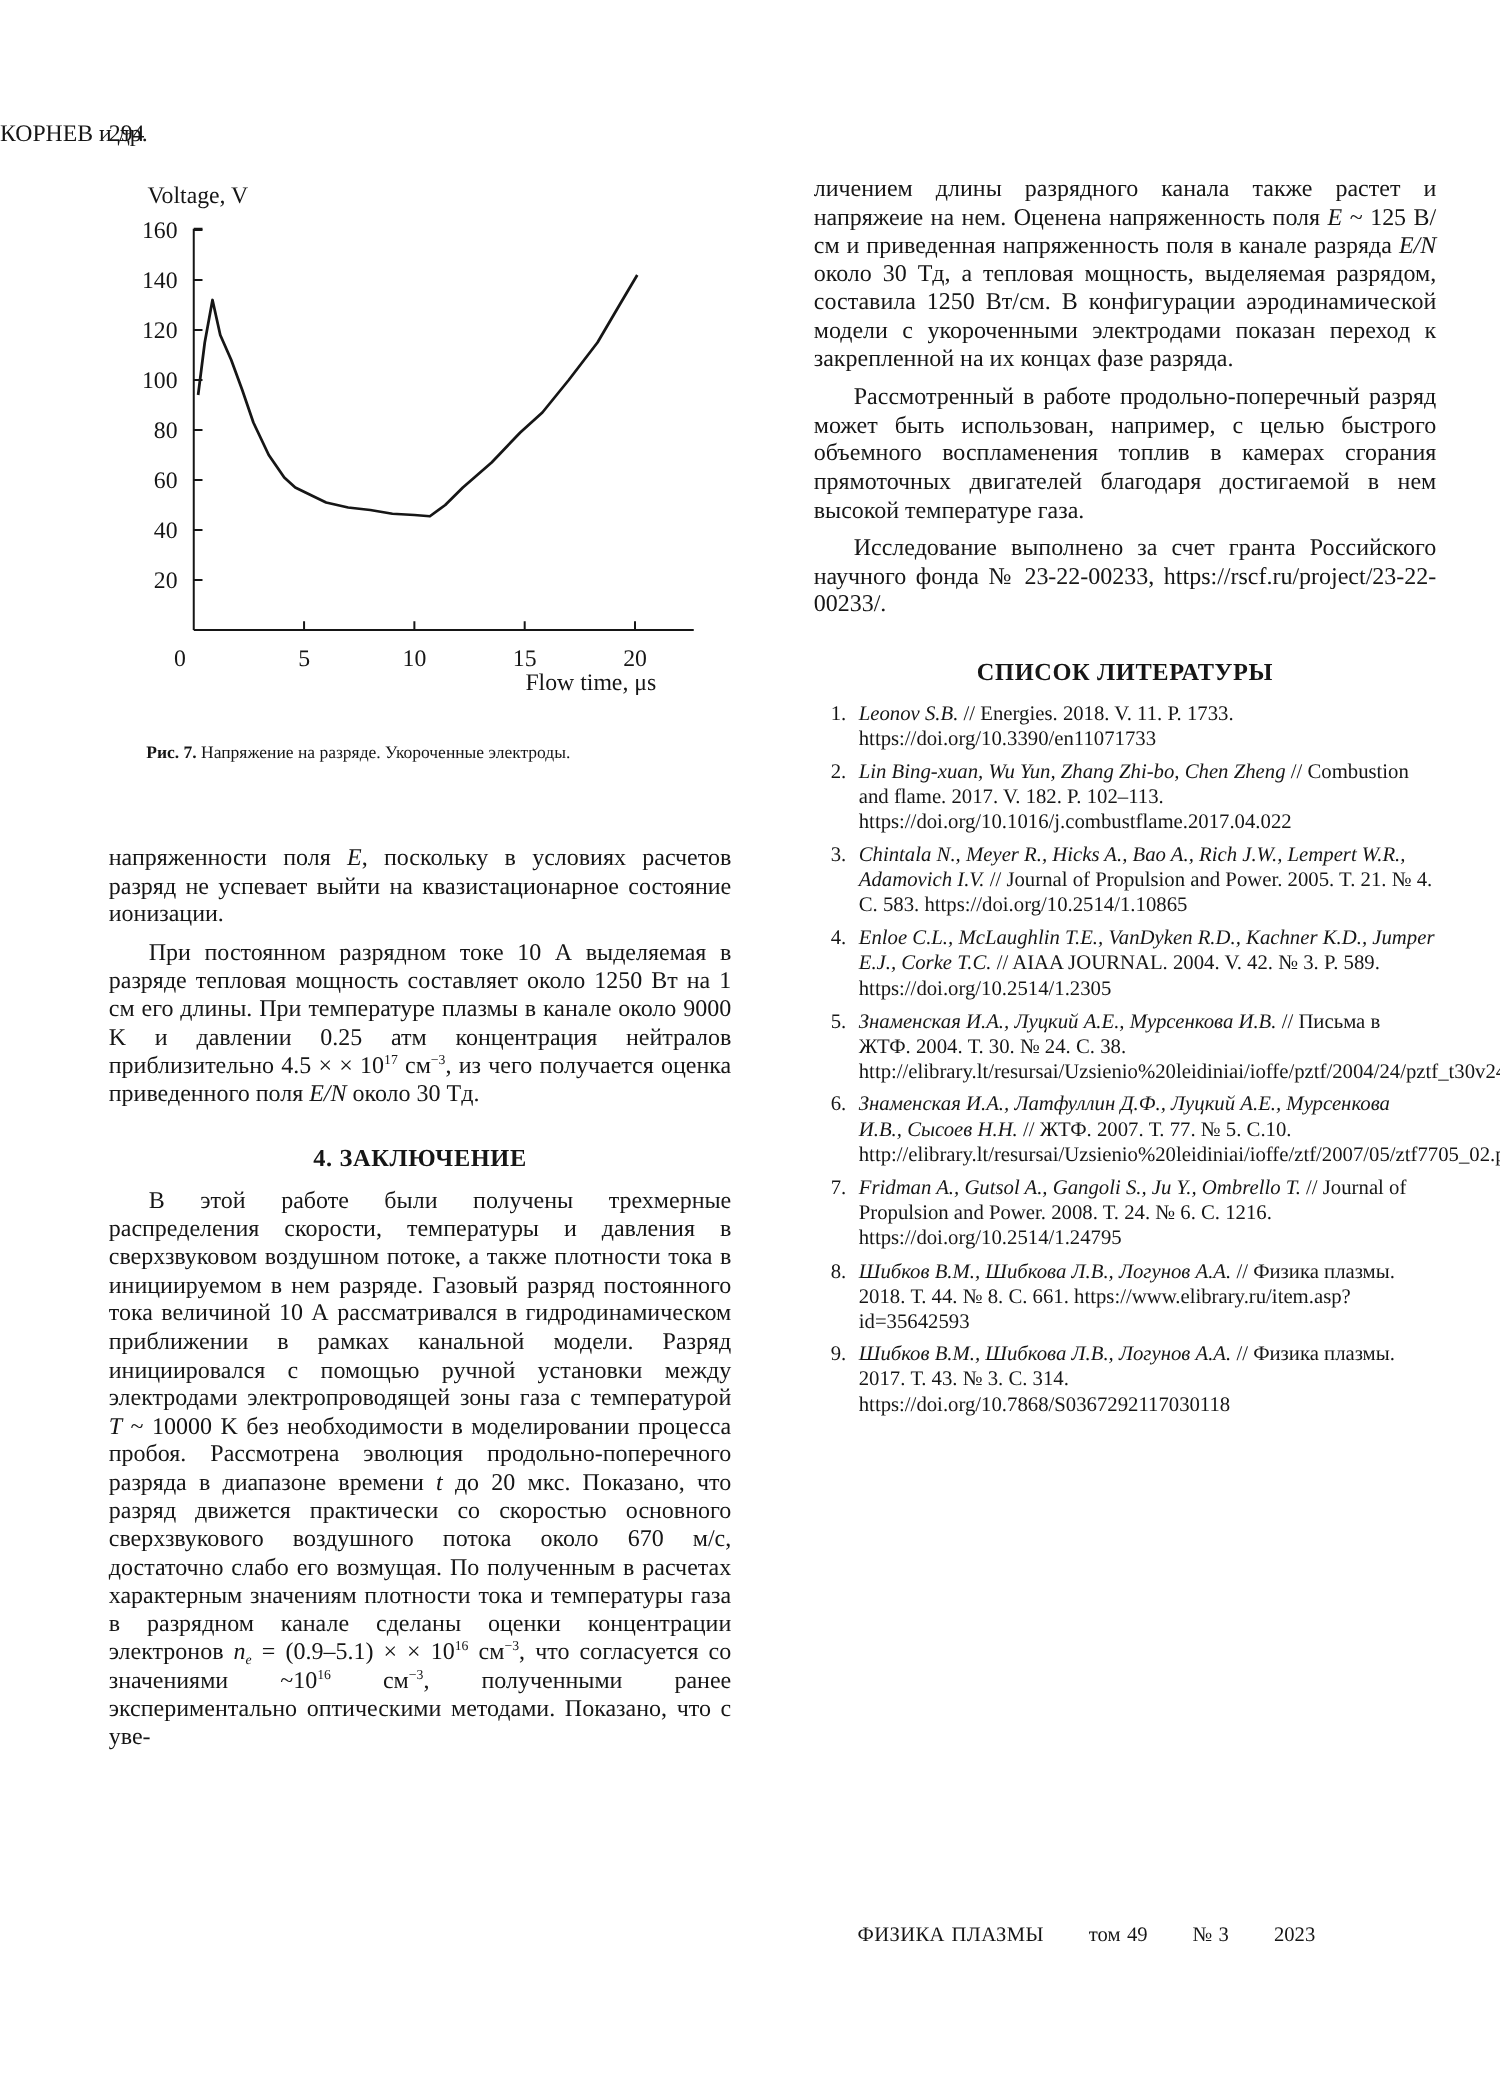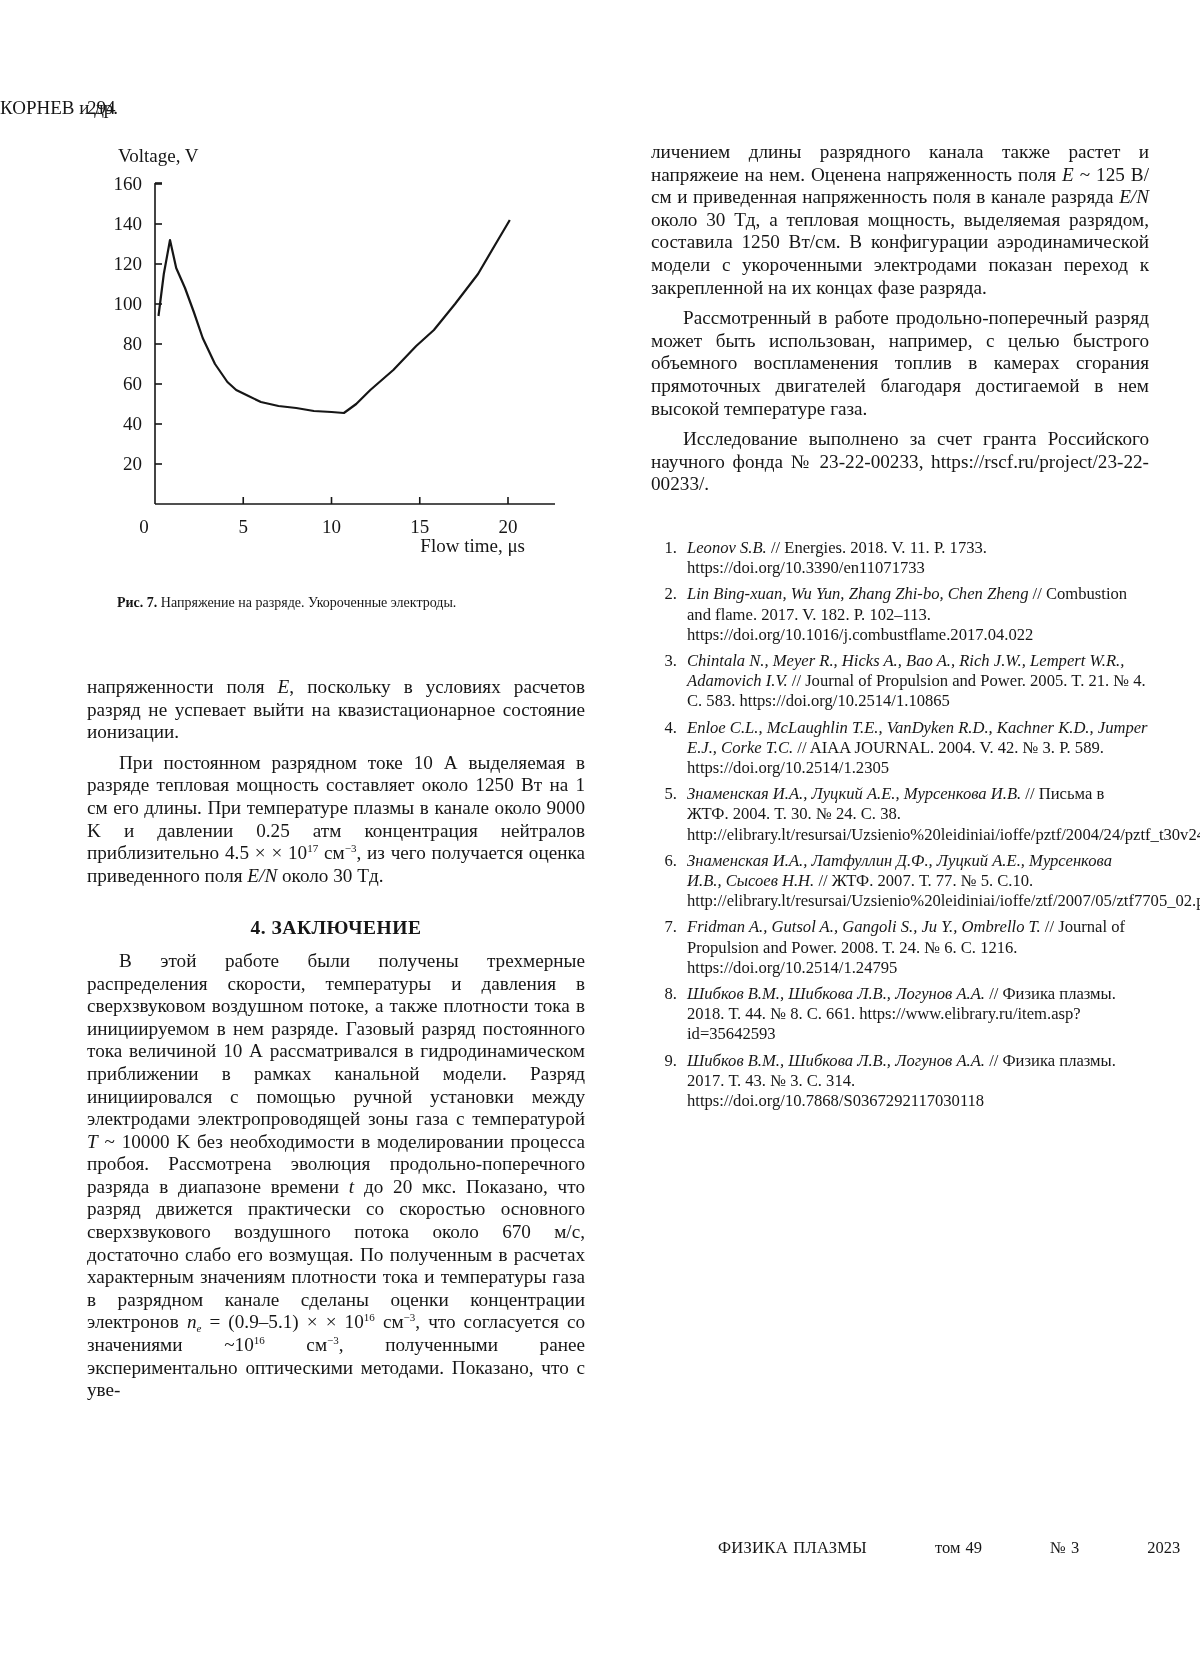--- a/index.html
+++ b/index.html
@@ -19,21 +19,21 @@
   .i { font-style: italic; }
   sup { font-size: 11px; line-height: 0; vertical-align: 7px; }
   sub { font-size: 11px; line-height: 0; vertical-align: -4px; }
   .section-title { text-align: center; font-size: 19.5px; letter-spacing: 0.5px; margin: 0; }
   .caption { position: absolute; left: 117px; width: 440px; top: 592px; font-size: 14px; line-height: 21px; text-align: justify; }
   .caption b { font-weight: bold; }
   .refs { list-style: none; margin: 0; padding: 0; font-size: 16.6px; line-height: 20.2px; }
   .refs li { position: relative; padding-left: 36px; margin-bottom: 6px; text-align: left; }
   .refs li .num { position: absolute; left: 0; width: 26px; text-align: right; }
   .footer { position: absolute; left: 686px; top: 1538px; font-size: 16.5px; word-spacing: 1px; }
-  .footer span { margin-right: 36px; margin-left: 32px; }
+  .footer span { margin-right: 36px; }
   .footer span.j { letter-spacing: 0.3px; }
   svg text { font-family: "Liberation Serif", "DejaVu Serif", serif; fill: #161616; }
 </style>
 </head>
 <body>
 
 <div class="abs page-num">294</div>
 <div class="abs running-head">КОРНЕВ и др.</div>
 
 <svg class="abs" style="left:80px; top:130px;" width="500" height="430" viewBox="80 130 500 430">
@@ -86,20 +86,21 @@
   <h3 class="section-title">4. ЗАКЛЮЧЕНИЕ</h3>
   <div style="height:10px;"></div>
   <p class="para"><span>В этой работе были получены трехмерные распределения скорости, температуры и давления в сверхзвуковом воздушном потоке, а также плотности тока в инициируемом в нем разряде. Газовый разряд постоянного тока величиной 10 А рассматривался в гидродинамическом приближении в рамках канальной модели. Разряд инициировался с помощью ручной установки между электродами электропроводящей зоны газа с температурой </span><span class="i">T</span><span> ~ 10000 K без необходимости в моделировании процесса пробоя. Рассмотрена эволюция продольно-поперечного разряда в диапазоне времени </span><span class="i">t</span><span> до 20 мкс. Показано, что разряд движется практически со скоростью основного сверхзвукового воздушного потока около 670 м/с, достаточно слабо его возмущая. По полученным в расчетах характерным значениям плотности тока и температуры газа в разрядном канале сделаны оценки концентрации электронов </span><span class="i">n</span><sub class="i">e</sub><span> = (0.9–5.1) × × 10</span><sup>16</sup><span> см</span><sup>−3</sup><span>, что согласуется со значениями ~10</span><sup>16</sup><span> см</span><sup>−3</sup><span>, полученными ранее экспериментально оптическими методами. Показано, что с уве-</span></p>
 </div>
 
 <div class="col col-right" style="top:141px;">
   <p class="para noindent"><span>личением длины разрядного канала также растет и напряжеие на нем. Оценена напряженность поля </span><span class="i">E</span><span> ~ 125 В/см и приведенная напряженность поля в канале разряда </span><span class="i">E/N</span><span> около 30 Тд, а тепловая мощность, выделяемая разрядом, составила 1250 Вт/см. В конфигурации аэродинамической модели с укороченными электродами показан переход к закрепленной на их концах фазе разряда.</span></p>
   <p class="para">Рассмотренный в работе продольно-поперечный разряд может быть использован, например, с целью быстрого объемного воспламенения топлив в камерах сгорания прямоточных двигателей благодаря достигаемой в нем высокой температуре газа.</p>
   <p class="para">Исследование выполнено за счет гранта Российского научного фонда № 23-22-00233, https://rscf.ru/project/23-22-00233/.</p>
   <div style="height:32px;"></div>
+  <h3 class="section-title">СПИСОК ЛИТЕРАТУРЫ</h3>
   <div style="height:10px;"></div>
   <ol class="refs" id="refs">
       <li><span class="num">1.</span><span class="i">Leonov S.B.</span><span> // Energies. 2018. V. 11. P. 1733. https://doi.org/10.3390/en11071733</span></li>
       <li><span class="num">2.</span><span class="i">Lin Bing-xuan, Wu Yun, Zhang Zhi-bo, Chen Zheng</span><span> // Combustion and flame. 2017. V. 182. P. 102–113. https://doi.org/10.1016/j.combustflame.2017.04.022</span></li>
       <li><span class="num">3.</span><span class="i">Chintala N., Meyer R., Hicks A., Bao A., Rich J.W., Lempert W.R., Adamovich I.V.</span><span> // Journal of Propulsion and Power. 2005. T. 21. № 4. C. 583. https://doi.org/10.2514/1.10865</span></li>
       <li><span class="num">4.</span><span class="i">Enloe C.L., McLaughlin T.E., VanDyken R.D., Kachner K.D., Jumper E.J., Corke T.C.</span><span> // AIAA JOURNAL. 2004. V. 42. № 3. P. 589. https://doi.org/10.2514/1.2305</span></li>
       <li><span class="num">5.</span><span class="i">Знаменская И.А., Луцкий А.Е., Мурсенкова И.В.</span><span> // Письма в ЖТФ. 2004. Т. 30. № 24. С. 38. http://elibrary.lt/resursai/Uzsienio%20leidiniai/ioffe/pztf/2004/24/pztf_t30v24_07.pdf</span></li>
       <li><span class="num">6.</span><span class="i">Знаменская И.А., Латфуллин Д.Ф., Луцкий А.Е., Мурсенкова И.В., Сысоев Н.Н.</span><span> // ЖТФ. 2007. Т. 77. № 5. С.10. http://elibrary.lt/resursai/Uzsienio%20leidiniai/ioffe/ztf/2007/05/ztf7705_02.pdf.</span></li>
       <li><span class="num">7.</span><span class="i">Fridman A., Gutsol A., Gangoli S., Ju Y., Ombrello T.</span><span> // Journal of Propulsion and Power. 2008. T. 24. № 6. C. 1216. https://doi.org/10.2514/1.24795</span></li>
       <li><span class="num">8.</span><span class="i">Шибков В.М., Шибкова Л.В., Логунов А.А.</span><span> // Физика плазмы. 2018. Т. 44. № 8. С. 661. https://www.elibrary.ru/item.asp?id=35642593</span></li>

